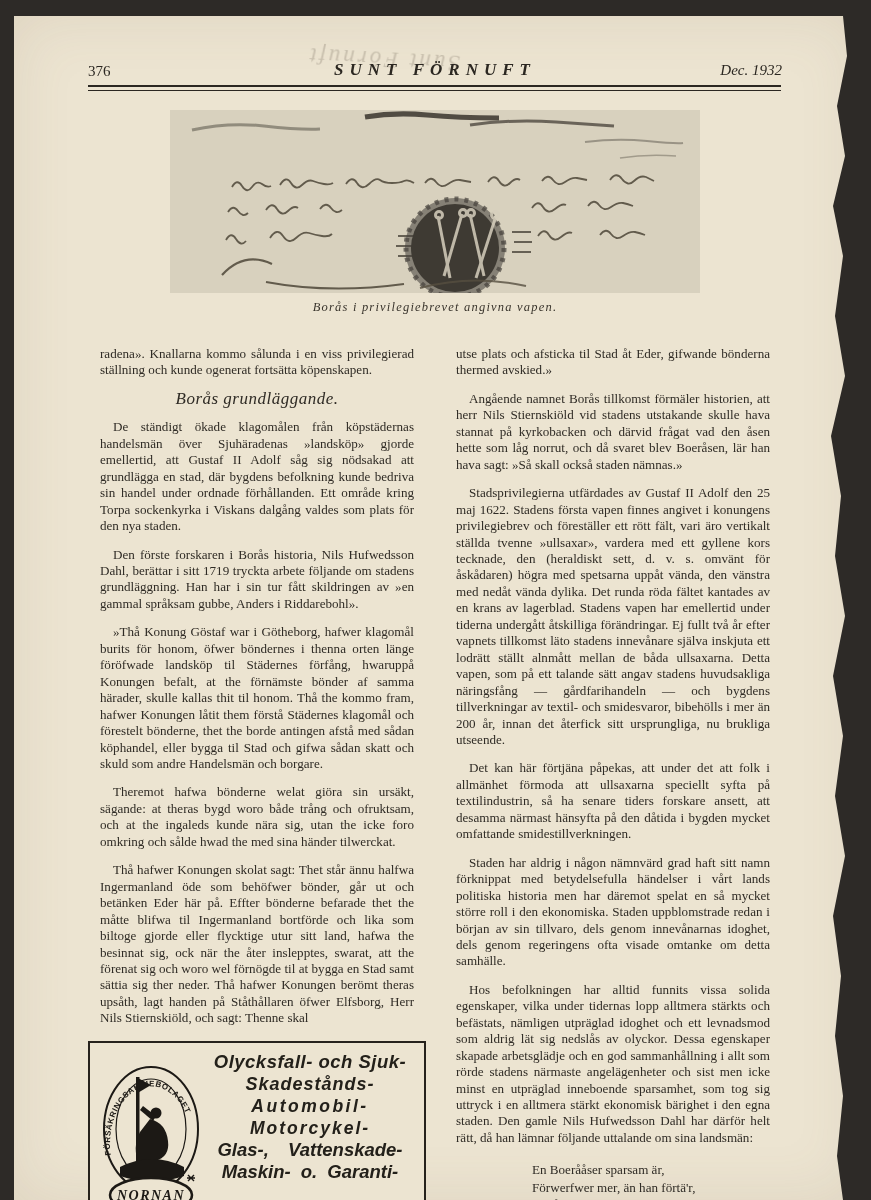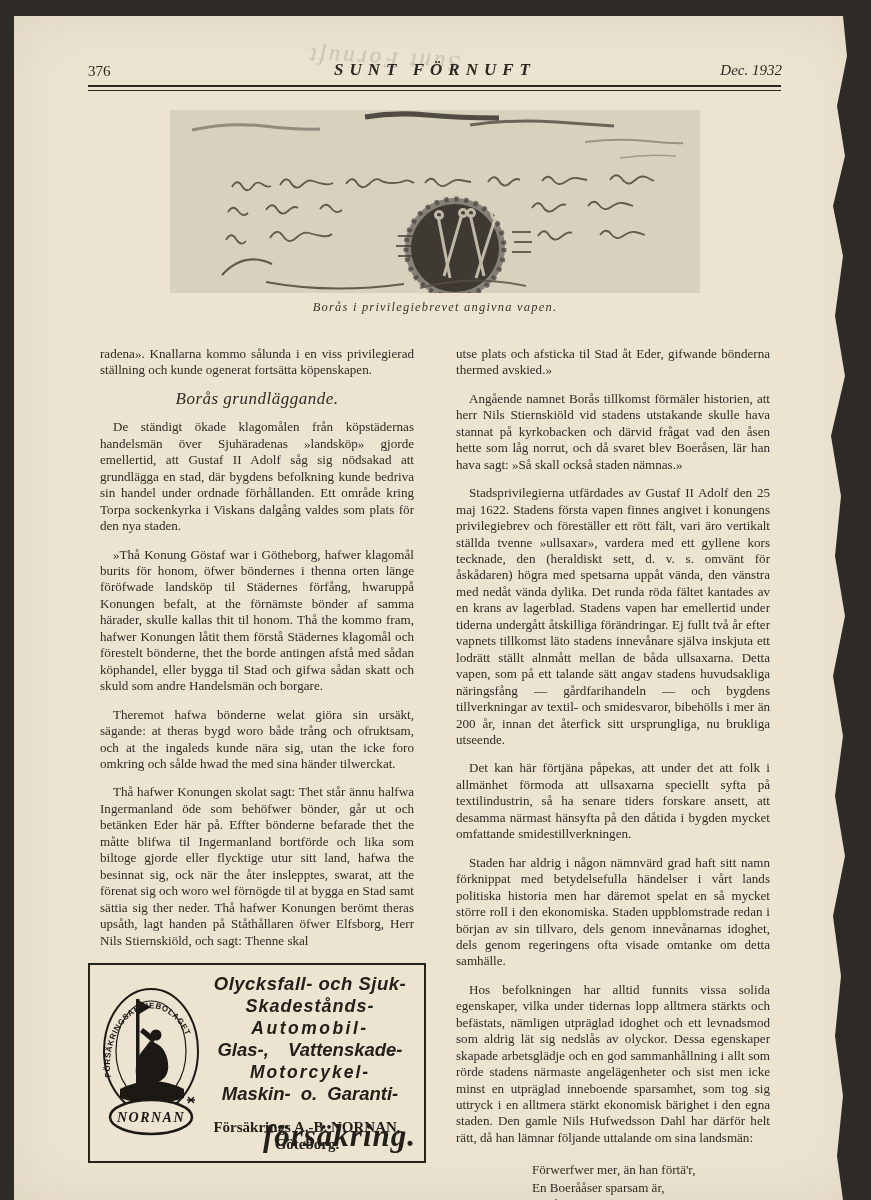--- a/index.html
+++ b/index.html
@@ -163,20 +163,21 @@
     </svg>
   </div>
   <div class="caption">Borås i privilegiebrevet angivna vapen.</div>
 
   <div class="columns">
 
     <div class="col">
       <p>radena». Knallarna kommo sålunda i en viss privilegierad ställning och kunde ogenerat fortsätta köpenskapen.</p>
       <h3 class="col-heading">Borås grundläggande.</h3>
       <p class="ind">De ständigt ökade klagomålen från köpstädernas handelsmän över Sjuhäradenas »landsköp» gjorde emellertid, att Gustaf II Adolf såg sig nödsakad att grundlägga en stad, där bygdens befolkning kunde bedriva sin handel under ordnade förhållanden. Ett område kring Torpa sockenkyrka i Viskans dalgång valdes som plats för den nya staden.</p>
+      <p class="ind">Den förste forskaren i Borås historia, Nils Hufwedsson Dahl, berättar i sitt 1719 tryckta arbete följande om stadens grundläggning. Han har i sin tur fått skildringen av »en gammal språksam gubbe, Anders i Riddarebohl».</p>
       <p class="ind">»Thå Konung Göstaf war i Götheborg, hafwer klagomål burits för honom, öfwer böndernes i thenna orten länge föröfwade landsköp til Städernes förfång, hwaruppå Konungen befalt, at the förnämste bönder af samma härader, skulle kallas thit til honom. Thå the kommo fram, hafwer Konungen låtit them förstå Städernes klagomål och förestelt bönderne, thet the borde antingen afstå med sådan köphandel, eller bygga til Stad och gifwa sådan skatt och skuld som andre Handelsmän och borgare.</p>
       <p class="ind">Theremot hafwa bönderne welat giöra sin ursäkt, sägande: at theras bygd woro både trång och ofruktsam, och at the ingaleds kunde nära sig, utan the icke foro omkring och sålde hwad the med sina händer tilwerckat.</p>
       <p class="ind">Thå hafwer Konungen skolat sagt: Thet står ännu halfwa Ingermanland öde som behöfwer bönder, går ut och betänken Eder här på. Effter bönderne befarade thet the måtte blifwa til Ingermanland bortförde och lika som biltoge gjorde eller flycktige utur sitt land, hafwa the besinnat sig, ock när the åter inslepptes, swarat, att the förenat sig och woro wel förnögde til at bygga en Stad samt sättia sig ther neder. Thå hafwer Konungen berömt theras upsåth, lagt handen på Ståthållaren öfwer Elfsborg, Herr Nils Stiernskiöld, och sagt: Thenne skal</p>
 
       <div class="adbox">
         <svg class="ad-logo" viewBox="0 0 112 172">
           <defs>
             <path id="ringPath" d="M 15 102 A 41 58 0 1 1 95 102" fill="none"></path>
           </defs>
           <ellipse cx="55" cy="74" rx="47" ry="62" fill="none" stroke="#1c1915" stroke-width="2"></ellipse>
@@ -194,39 +195,39 @@
             <path d="M24 112 q32 -16 64 0 l0 9 q-32 11 -64 0 z"></path>
           </g>
           <ellipse cx="55" cy="140" rx="41" ry="17" fill="#ece4d1" stroke="#1c1915" stroke-width="2.5"></ellipse>
           <text x="55" y="145" text-anchor="middle" font-family="Liberation Serif, serif" font-style="italic" font-weight="bold" font-size="14" letter-spacing="1.5" fill="#1c1915">NORNAN</text>
           <path d="M92 126 l6 -6 m-6 0 l6 6 m-7 -3 h8" stroke="#1c1915" stroke-width="1.4"></path>
         </svg>
         <div class="ad-lines">
           <div class="l l0">Olycksfall- och Sjuk-</div>
           <div class="l l1">Skadestånds-</div>
           <div class="l l2">Automobil-</div>
+          <div class="l l3">Motorcykel-</div>
           <div class="l l4">Glas-, Vattenskade-</div>
-          <div class="l l3">Motorcykel-</div>
           <div class="l l5">Maskin- o. Garanti-</div>
           <div class="ad-big">försäkring.</div>
         </div>
         <div class="ad-company">Försäkrings A.-B. NORNAN, Göteborg.</div>
       </div>
     </div>
 
     <div class="col">
       <p>utse plats och afsticka til Stad åt Eder, gifwande bönderna thermed avskied.»</p>
       <p class="ind">Angående namnet Borås tillkomst förmäler historien, att herr Nils Stiernskiöld vid stadens utstakande skulle hava stannat på kyrkobacken och därvid frågat vad den åsen hette som låg norrut, och då svaret blev Boeråsen, lär han hava sagt: »Så skall också staden nämnas.»</p>
       <p class="ind">Stadsprivilegierna utfärdades av Gustaf II Adolf den 25 maj 1622. Stadens första vapen finnes angivet i konungens privilegiebrev och föreställer ett rött fält, vari äro vertikalt ställda tvenne »ullsaxar», vardera med ett gyllene kors tecknade, den (heraldiskt sett, d. v. s. omvänt för åskådaren) högra med spetsarna uppåt vända, den vänstra med nedåt vända dylika. Det runda röda fältet kantades av en krans av lagerblad. Stadens vapen har emellertid under tiderna undergått åtskilliga förändringar. Ej fullt två år efter vapnets tillkomst läto stadens innevånare själva inskjuta ett lodrätt ställt alnmått mellan de båda ullsaxarna. Detta vapen, som på ett talande sätt angav stadens huvudsakliga näringsfång — gårdfarihandeln — och bygdens tillverkningar av textil- och smidesvaror, bibehölls i mer än 200 år, innan det återfick sitt ursprungliga, nu brukliga utseende.</p>
       <p class="ind">Det kan här förtjäna påpekas, att under det att folk i allmänhet förmoda att ullsaxarna speciellt syfta på textilindustrin, så ha senare tiders forskare ansett, att desamma närmast hänsyfta på den dåtida i bygden mycket omfattande smidestillverkningen.</p>
       <p class="ind">Staden har aldrig i någon nämnvärd grad haft sitt namn förknippat med betydelsefulla händelser i vårt lands politiska historia men har däremot spelat en så mycket större roll i den ekonomiska. Staden uppblomstrade redan i början av sin tillvaro, dels genom innevånarnas idoghet, dels genom regeringens ofta visade omtanke om detta samhälle.</p>
       <p class="ind">Hos befolkningen har alltid funnits vissa solida egenskaper, vilka under tidernas lopp alltmera stärkts och befästats, nämligen utpräglad idoghet och ett levnadsmod som aldrig lät sig nedslås av olyckor. Dessa egenskaper skapade arbetsglädje och en god sammanhållning i allt som rörde stadens närmaste angelägenheter och sist men icke minst en utpräglad inneboende sparsamhet, som tog sig uttryck i en alltmera stärkt ekonomisk bärighet i den egna staden. Den gamle Nils Hufwedsson Dahl har därför helt rätt, då han lämnar följande uttalande om sina landsmän:</p>
       <div class="poem">
+        <div class="pl">En Boerååser sparsam är,</div>
         <div class="pl">Förwerfwer mer, än han förtä'r,</div>
-        <div class="pl">En Boerååser sparsam är,</div>
         <div class="pl indent">På alla wägar söker</div>
         <div class="pl">Sin winst, och flitigt arbet' gjör</div>
         <div class="pl">Som myran, och tilhopa fö'r,</div>
         <div class="pl indent">Förstörer ei, men öker.</div>
       </div>
     </div>
   </div>
 
   <div class="tear">
     <svg viewBox="0 0 36 1184" preserveAspectRatio="none">

